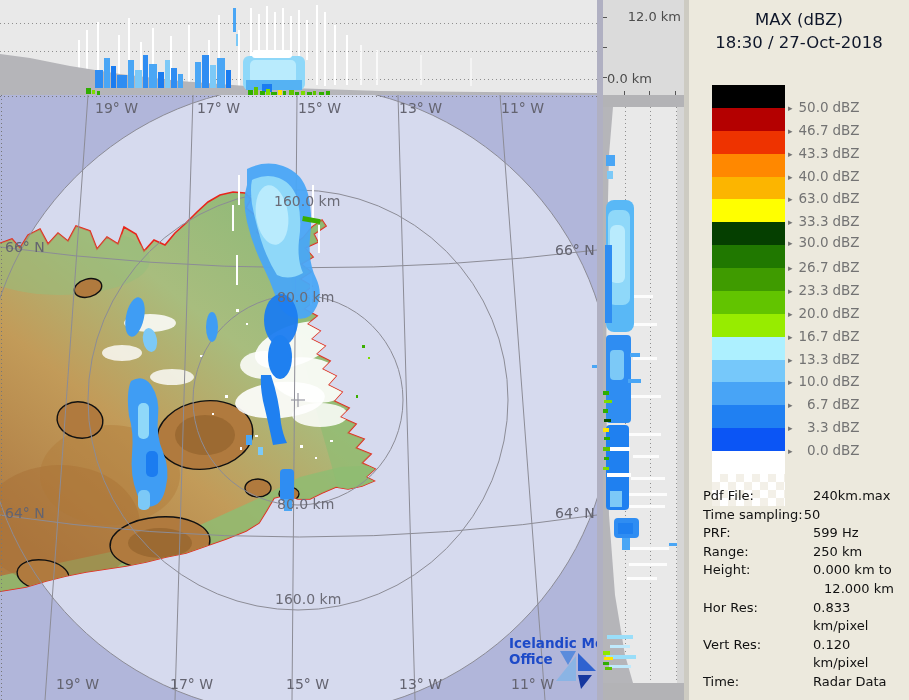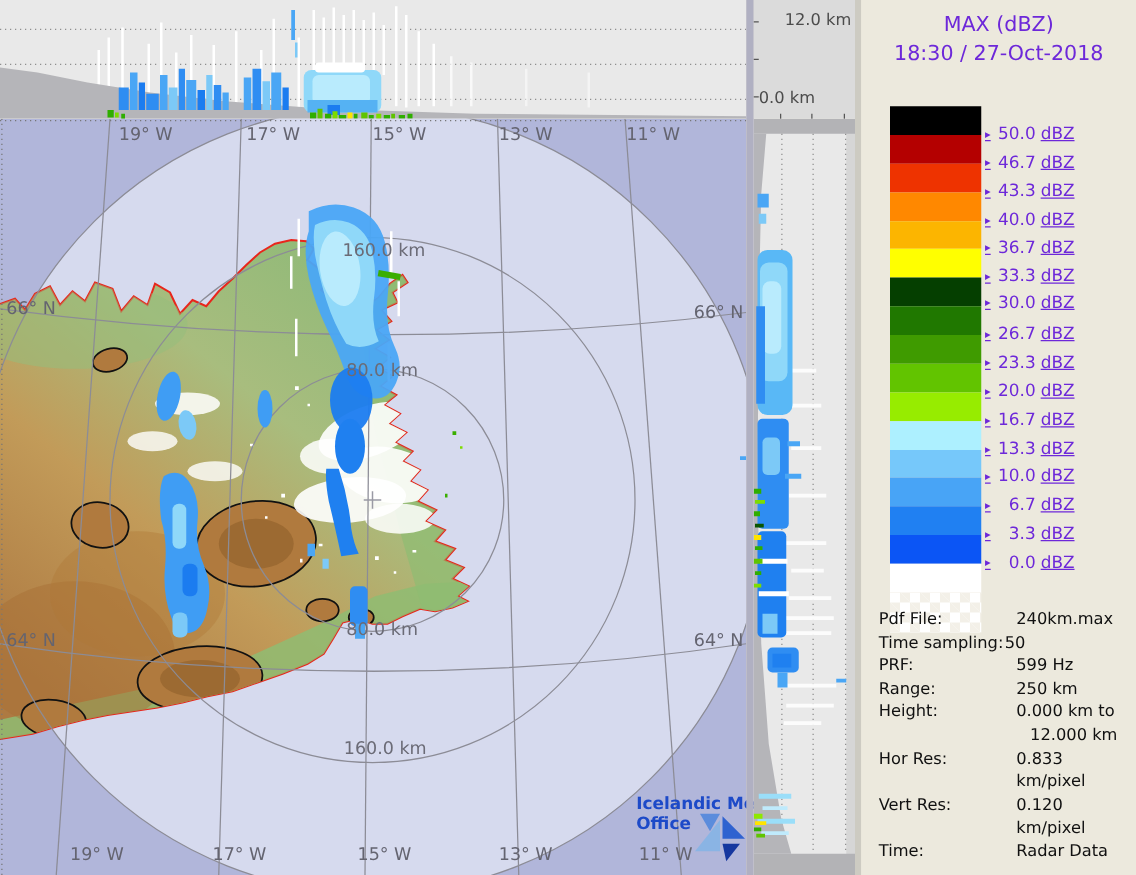--- a/index.html
+++ b/index.html
@@ -18,31 +18,31 @@
   .pansep{position:absolute;left:684px;top:0;width:5px;height:700px;background:#cdcbc2;}
   .panel{position:absolute;left:689px;top:0;width:220px;height:700px;background:var(--panel-bg);}
 
   .maplabel{position:absolute;color:var(--label);font-size:14px;white-space:nowrap;line-height:14px;}
   .ringlabel{position:absolute;color:#6b6b76;font-size:14px;white-space:nowrap;line-height:14px;}
   .cornerlabel{position:absolute;color:#4c4c4c;font-size:13px;white-space:nowrap;}
   .tick{position:absolute;background:#555;}
 
   .logo-text{position:absolute;color:var(--logo-blue);font-size:13.5px;font-weight:bold;line-height:15px;white-space:nowrap;}
 
-  .title-block{position:absolute;left:0;top:8px;width:220px;text-align:center;color:#6d28d9;
+  .title-block{position:absolute;left:0;top:8px;width:220px;text-align:center;color:#0f172a;
                font-size:16.5px;line-height:23px;}
   .colorbar{position:absolute;left:23px;top:85px;width:73px;}
   .band{width:73px;}
   .whiteband{width:73px;height:23px;background:#fff;}
   .checker{width:73px;height:32px;
     background-image:
       linear-gradient(45deg,#f3f0e8 25%,transparent 25%,transparent 75%,#f3f0e8 75%),
       linear-gradient(45deg,#f3f0e8 25%,#fff 25%,#fff 75%,#f3f0e8 75%);
     background-size:16px 16px;background-position:0 0,8px 8px;}
-  .lbl{position:absolute;left:99px;color:#6d28d9;font-size:13.5px;line-height:16px;white-space:nowrap;text-decoration:underline;}
+  .lbl{position:absolute;left:99px;color:#737373;font-size:13.5px;line-height:16px;white-space:nowrap;}
   .lbl .arrow{font-size:9px;vertical-align:1px;margin-right:2px;}
   .lbl .num{display:inline-block;width:34px;text-align:right;margin-right:4px;}
 
   .info{position:absolute;left:14px;top:487px;width:202px;color:#111;font-size:13px;}
   .info-row{display:flex;line-height:18.6px;}
   .info-row .ilabel{width:110px;flex:0 0 auto;}
   .info-row.tight .ilabel{width:auto;margin-right:1px;}
   .ival2{margin-left:110px;line-height:18.6px;text-align:center;}
   .footer{margin-top:7px;line-height:18.6px;}
 </style>
@@ -391,21 +391,21 @@
         <div class="band" style="height: 22.875px; background: rgb(32, 128, 242);"></div>
         <div class="band" style="height: 22.875px; background: rgb(11, 85, 245);"></div>
         <div class="whiteband" style="background: rgb(255, 255, 255);"></div>
         <div class="checker"></div>
       </div>
     <div>
         <div class="lbl" style="top: 98.875px;"><span class="arrow">▸</span><span class="num">50.0</span><span>dBZ</span></div>
         <div class="lbl" style="top: 121.75px;"><span class="arrow">▸</span><span class="num">46.7</span><span>dBZ</span></div>
         <div class="lbl" style="top: 144.625px;"><span class="arrow">▸</span><span class="num">43.3</span><span>dBZ</span></div>
         <div class="lbl" style="top: 167.5px;"><span class="arrow">▸</span><span class="num">40.0</span><span>dBZ</span></div>
-        <div class="lbl" style="top: 190.375px;"><span class="arrow">▸</span><span class="num">36.7</span><span>dBZ</span></div>
+        <div class="lbl" style="top: 190.375px;"><span class="arrow">▸</span><span class="num">63.0</span><span>dBZ</span></div>
         <div class="lbl" style="top: 213.25px;"><span class="arrow">▸</span><span class="num">33.3</span><span>dBZ</span></div>
         <div class="lbl" style="top: 234px;"><span class="arrow">▸</span><span class="num">30.0</span><span>dBZ</span></div>
         <div class="lbl" style="top: 259px;"><span class="arrow">▸</span><span class="num">26.7</span><span>dBZ</span></div>
         <div class="lbl" style="top: 281.875px;"><span class="arrow">▸</span><span class="num">23.3</span><span>dBZ</span></div>
         <div class="lbl" style="top: 304.75px;"><span class="arrow">▸</span><span class="num">20.0</span><span>dBZ</span></div>
         <div class="lbl" style="top: 327.625px;"><span class="arrow">▸</span><span class="num">16.7</span><span>dBZ</span></div>
         <div class="lbl" style="top: 350.5px;"><span class="arrow">▸</span><span class="num">13.3</span><span>dBZ</span></div>
         <div class="lbl" style="top: 373.375px;"><span class="arrow">▸</span><span class="num">10.0</span><span>dBZ</span></div>
         <div class="lbl" style="top: 396.25px;"><span class="arrow">▸</span><span class="num">6.7</span><span>dBZ</span></div>
         <div class="lbl" style="top: 419.125px;"><span class="arrow">▸</span><span class="num">3.3</span><span>dBZ</span></div>

